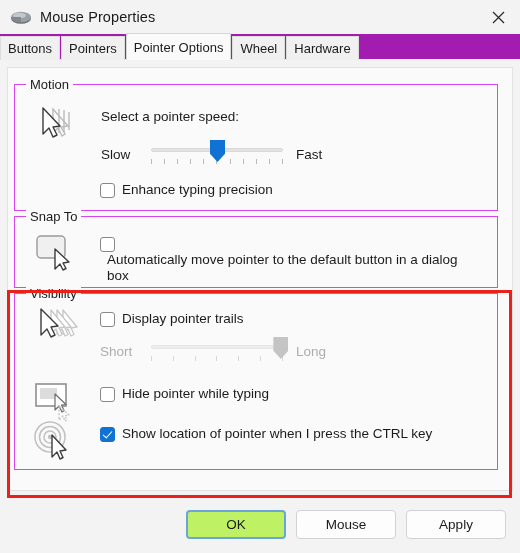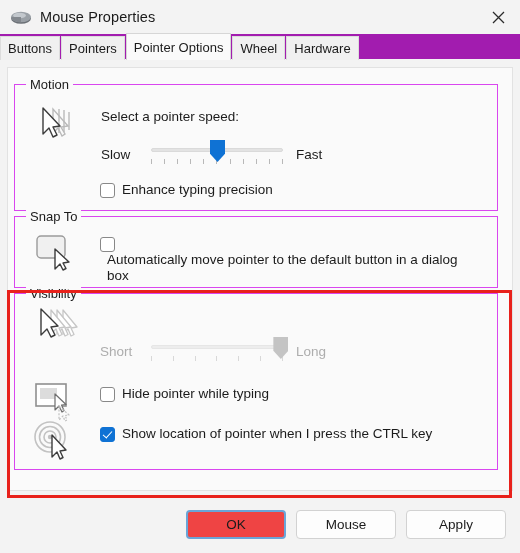--- a/index.html
+++ b/index.html
@@ -259,21 +259,21 @@
     font-family: "Liberation Sans", sans-serif;
     color: #1b1b1b;
     display: flex;
     align-items: center;
     justify-content: center;
     cursor: default;
     box-sizing: border-box;
   }
   .btn.default {
     border: 2px solid #6aa5d8;
-    background: #ef4444;
+    background: #bef264;
     text-align: center;
   }
 </style>
 </head>
 <body>
 
 <div class="titlebar">
   <svg class="mouse-icon" viewBox="0 0 22 18">
     <ellipse cx="11" cy="10.5" rx="10" ry="5.2" fill="#6b7076"></ellipse>
     <ellipse cx="11" cy="9" rx="10" ry="5.2" fill="#9aa0a6"></ellipse>
@@ -362,20 +362,24 @@
 
     <svg class="row-icon" style="top:12px;" width="50" height="40" viewBox="0 0 50 40">
       <g fill="#ffffff" stroke="#c6c6c6" stroke-width="1.3" stroke-linejoin="round">
         <path d="M30 4 L30 28 L35 23 L38 30 L41 28.5 L38 22 L44 21 Z"></path>
         <path d="M24 4 L24 28 L29 23 L32 30 L35 28.5 L32 22 L38 21 Z"></path>
         <path d="M18 4 L18 28 L23 23 L26 30 L29 28.5 L26 22 L32 21 Z"></path>
       </g>
       <path d="M8 3 L8 29 L14 23 L18 31 L22 29 L18 21 L25 20 Z" fill="#ffffff" stroke="#3c3c3c" stroke-width="1.4" stroke-linejoin="round"></path>
     </svg>
 
+    <div class="cb-row" style="left:85px; top:17px;">
+      <span class="cb"></span>
+      <span class="cb-label">Display pointer trails</span>
+    </div>
 
     <span class="endlabel disabled" style="left:85px; top:50px;">Short</span>
 
     <div class="slider disabled" id="trails-slider" style="left:136px; top:43px; width:132px;">
       <div class="track"></div>
       <div class="ticks">
           <i></i>
           <i></i>
           <i></i>
           <i></i>

